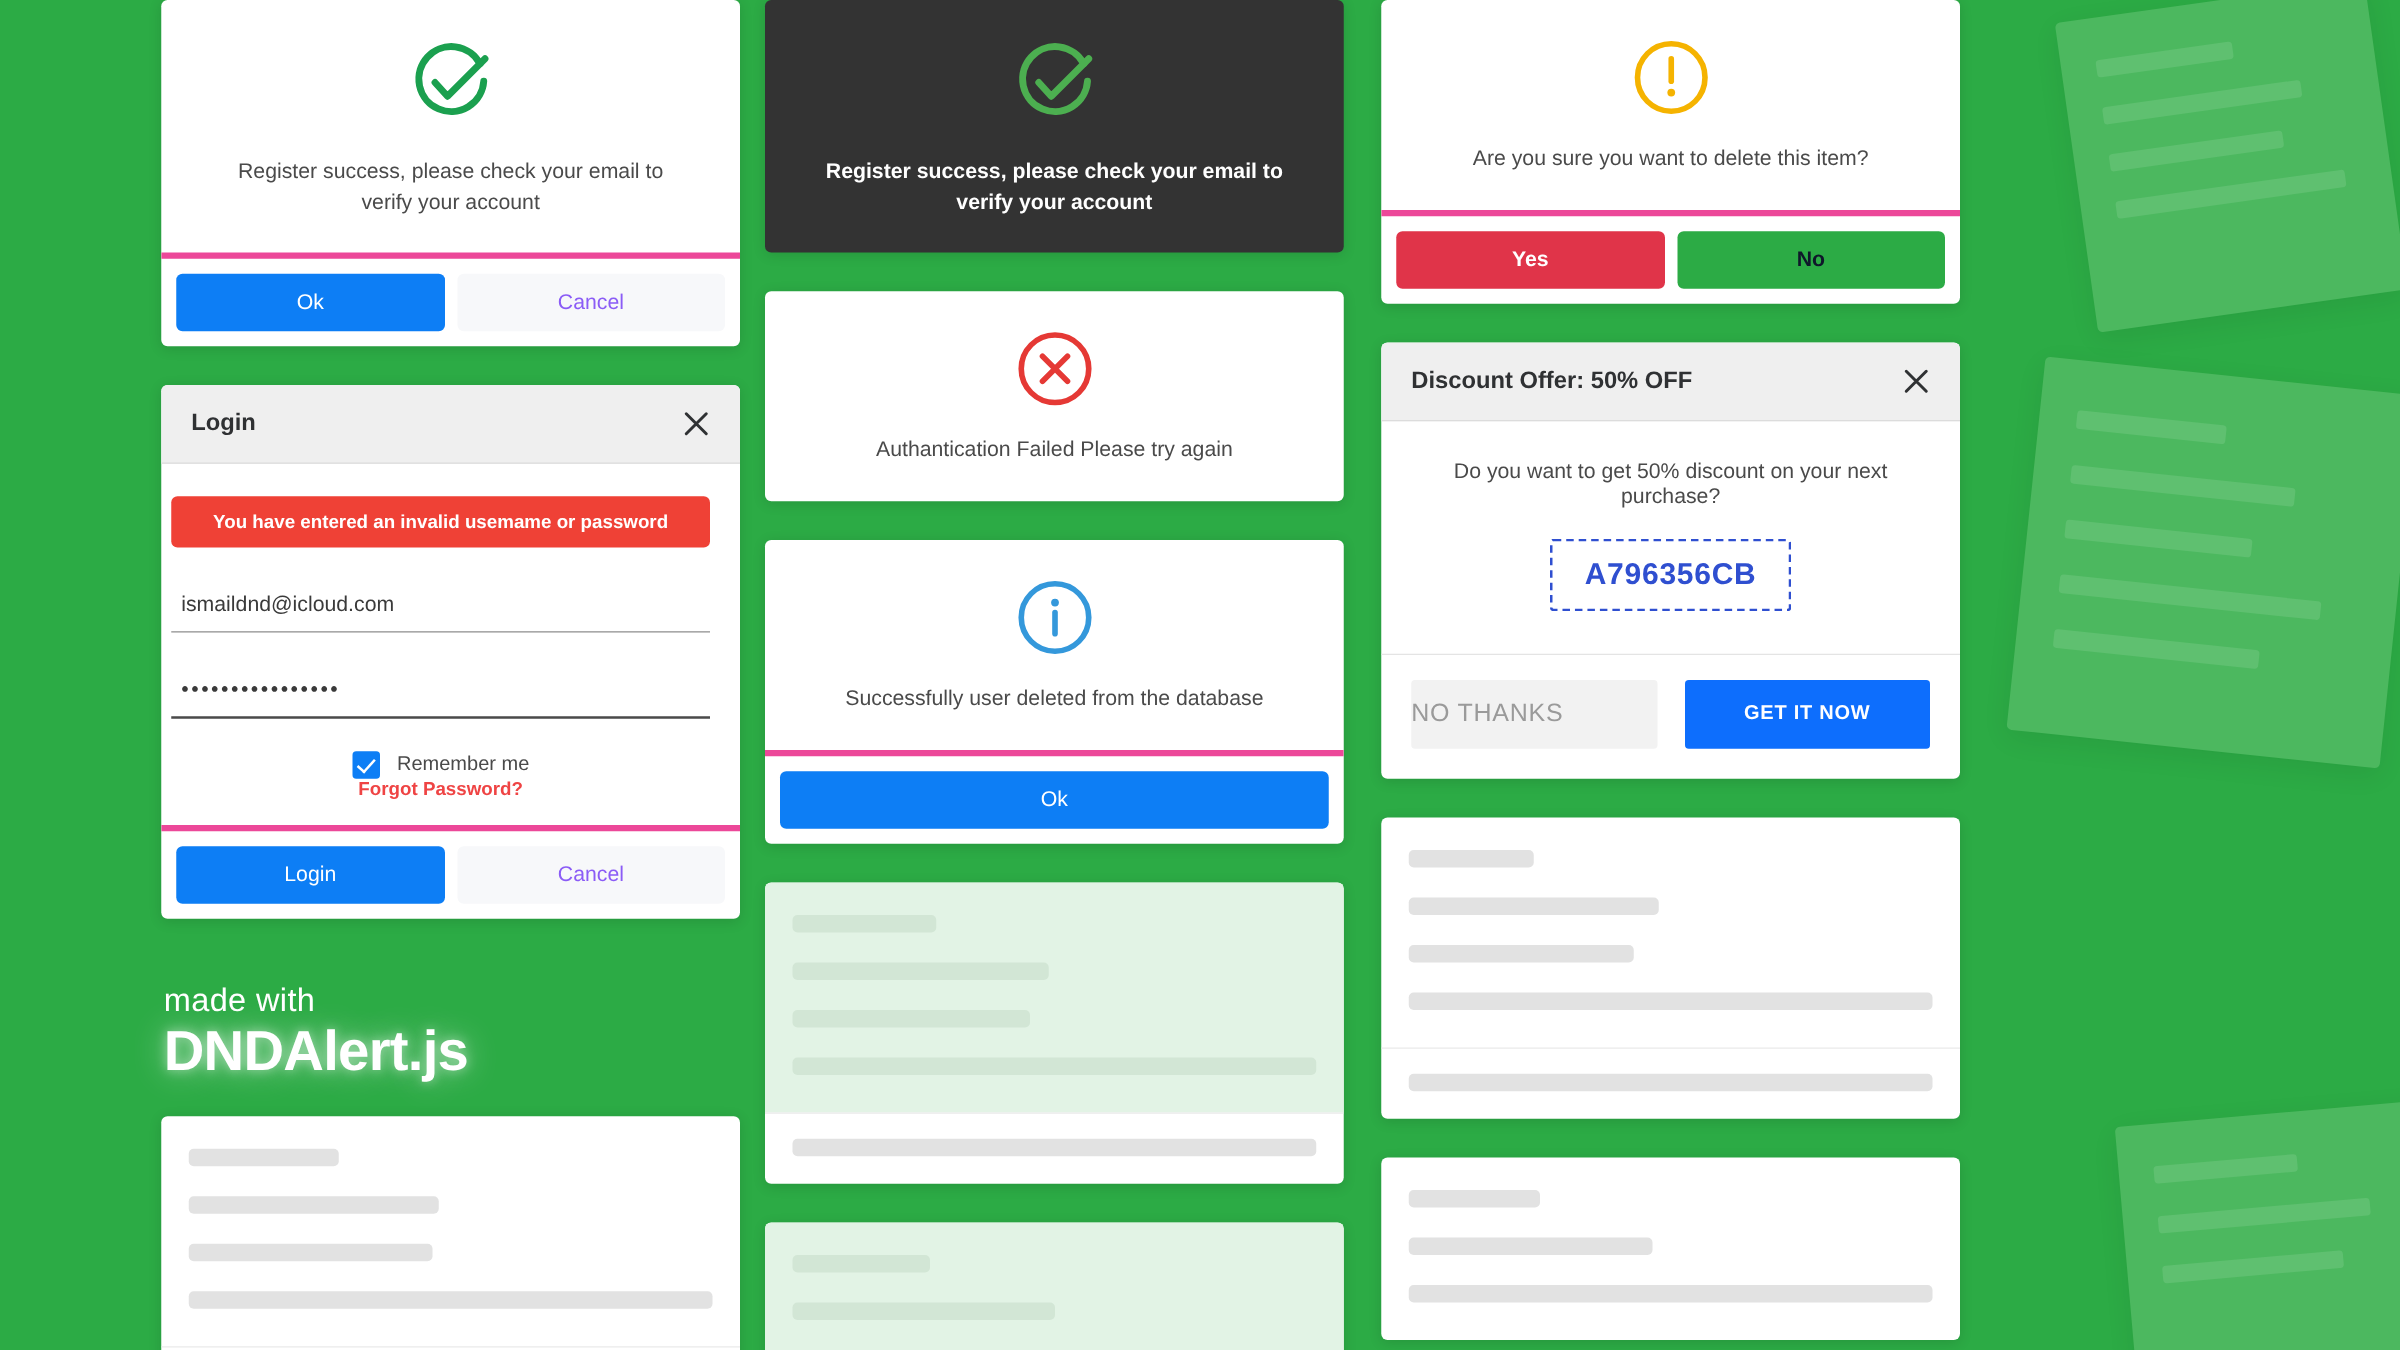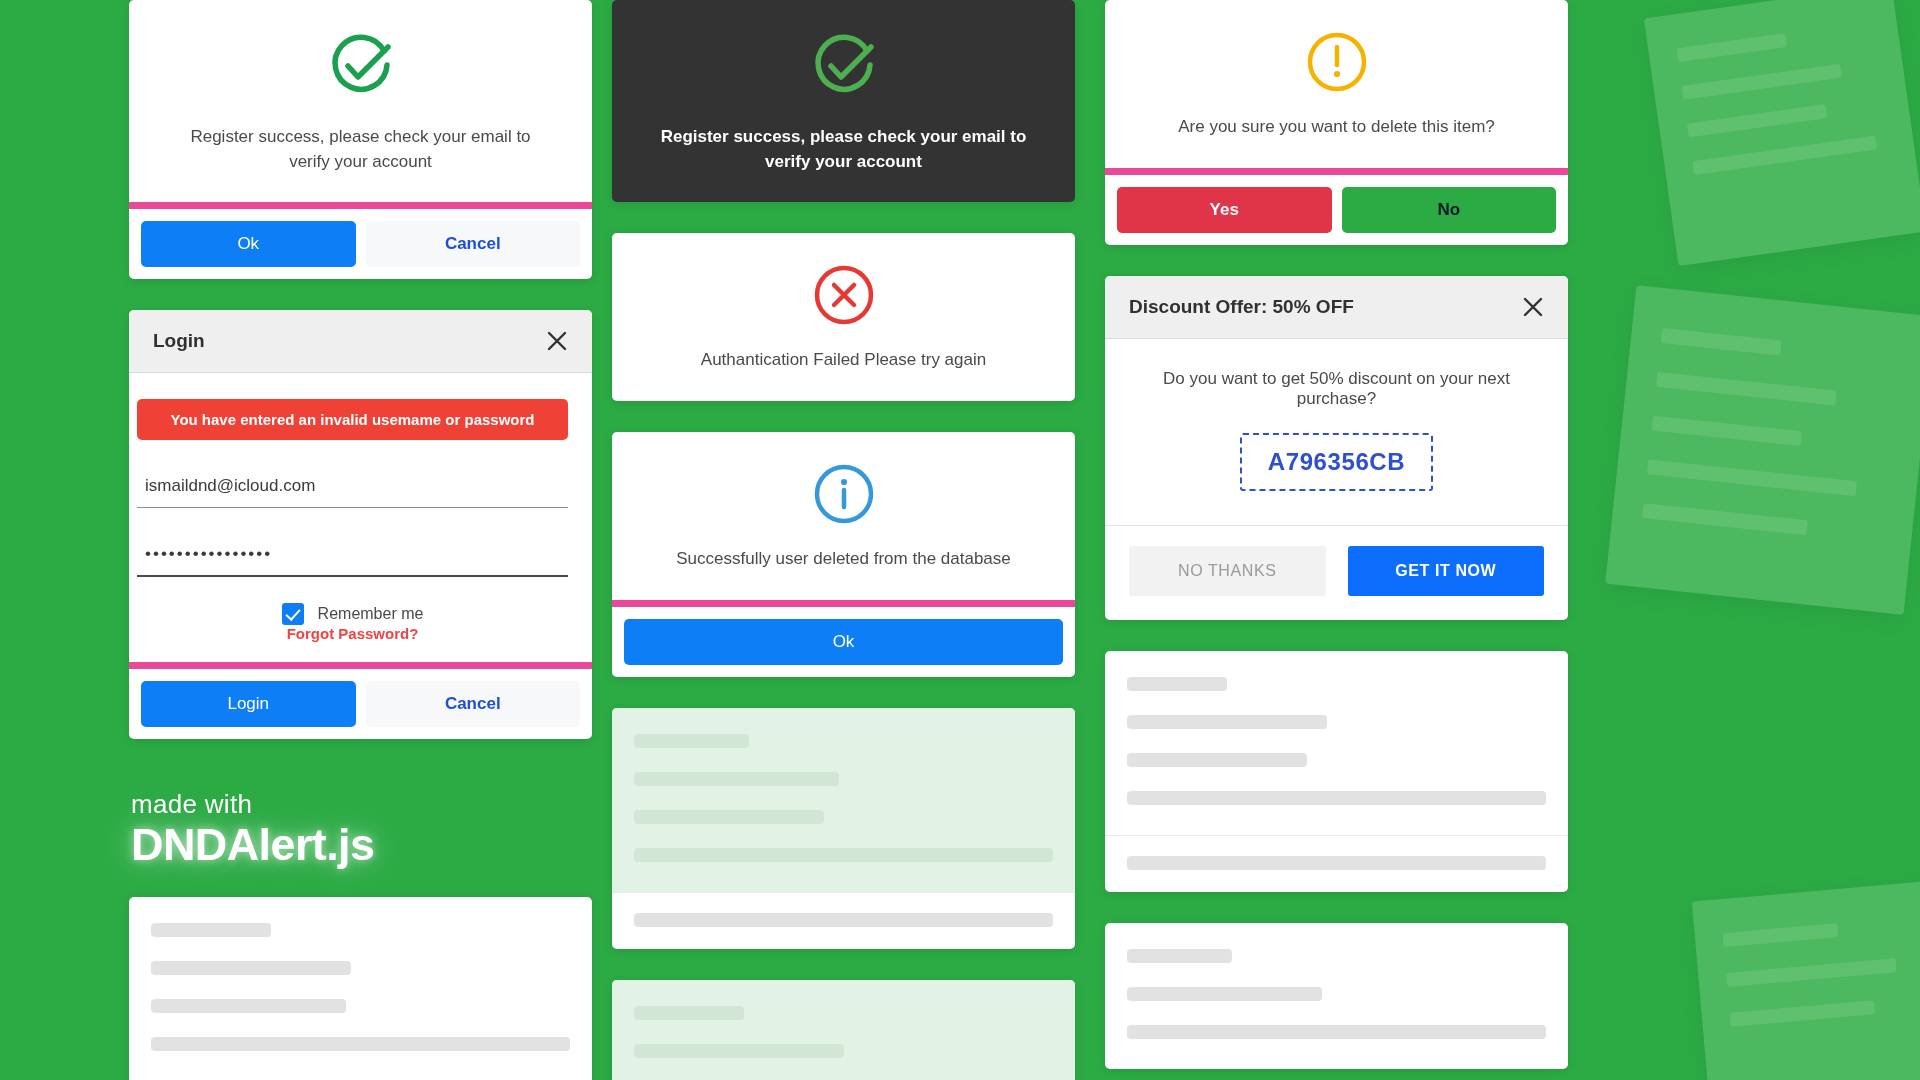--- a/index.html
+++ b/index.html
@@ -40,34 +40,34 @@
   .msg {
     text-align: center;
     color: #4a4a4a;
     font-size: 17px;
     line-height: 1.45;
     padding: 22px 44px 28px 44px;
   }
   .card.dark .msg { color: #ffffff; font-weight: bold; }
 
   
-  .btn-row { display: flex; border-top: 7px solid #ec4899; padding: 12px 12px; gap: 10px; }
+  .btn-row { display: flex; border-top: 5px solid #ec4899; padding: 12px 12px; gap: 10px; }
   .btn {
     flex: 1;
     text-align: center;
     padding: 13px 0;
     font-size: 17px;
     border-radius: 5px;
     cursor: pointer;
     user-select: none;
     border: none;
     font-family: inherit;
   }
   .btn-primary { background: #0d7ef5; color: #fff; }
-  .btn-muted { background: #f7f8fa; color: #1d4ed8; font-weight: bold; }
+  .btn-muted { background: #f7f8fa; color: #8b5cf6; }
   .btn-danger { background: #e03449; color: #fff; font-weight: bold; }
   .btn-success { background: #2cab45; color: #0f172a; font-weight: bold; }
 
   
   .dlg-head {
     background: #efefef;
     display: flex;
     justify-content: space-between;
     padding: 20px 24px;
     border-bottom: 1px solid #dcdcdc;
@@ -154,23 +154,23 @@
     font-weight: bold;
     letter-spacing: 0.6px;
     padding: 13px 26px;
     border-radius: 3px;
   }
   .promo-foot { display: flex; gap: 22px; padding: 20px 24px 24px; border-top: 1px solid #e4e4e4; }
   .btn-flat-muted {
     flex: 1;
     background: #f2f2f2;
     color: #9a9a9a;
-    text-align: center;
+    text-align: left;
     padding: 16px 0;
-    font-size: 16px;
+    font-size: 20px;
     letter-spacing: 0.6px;
     border-radius: 3px;
     cursor: pointer;
     border: none;
     font-family: inherit;
   }
   .btn-flat-blue {
     flex: 1;
     background: #0d6efd;
     color: #fff;

